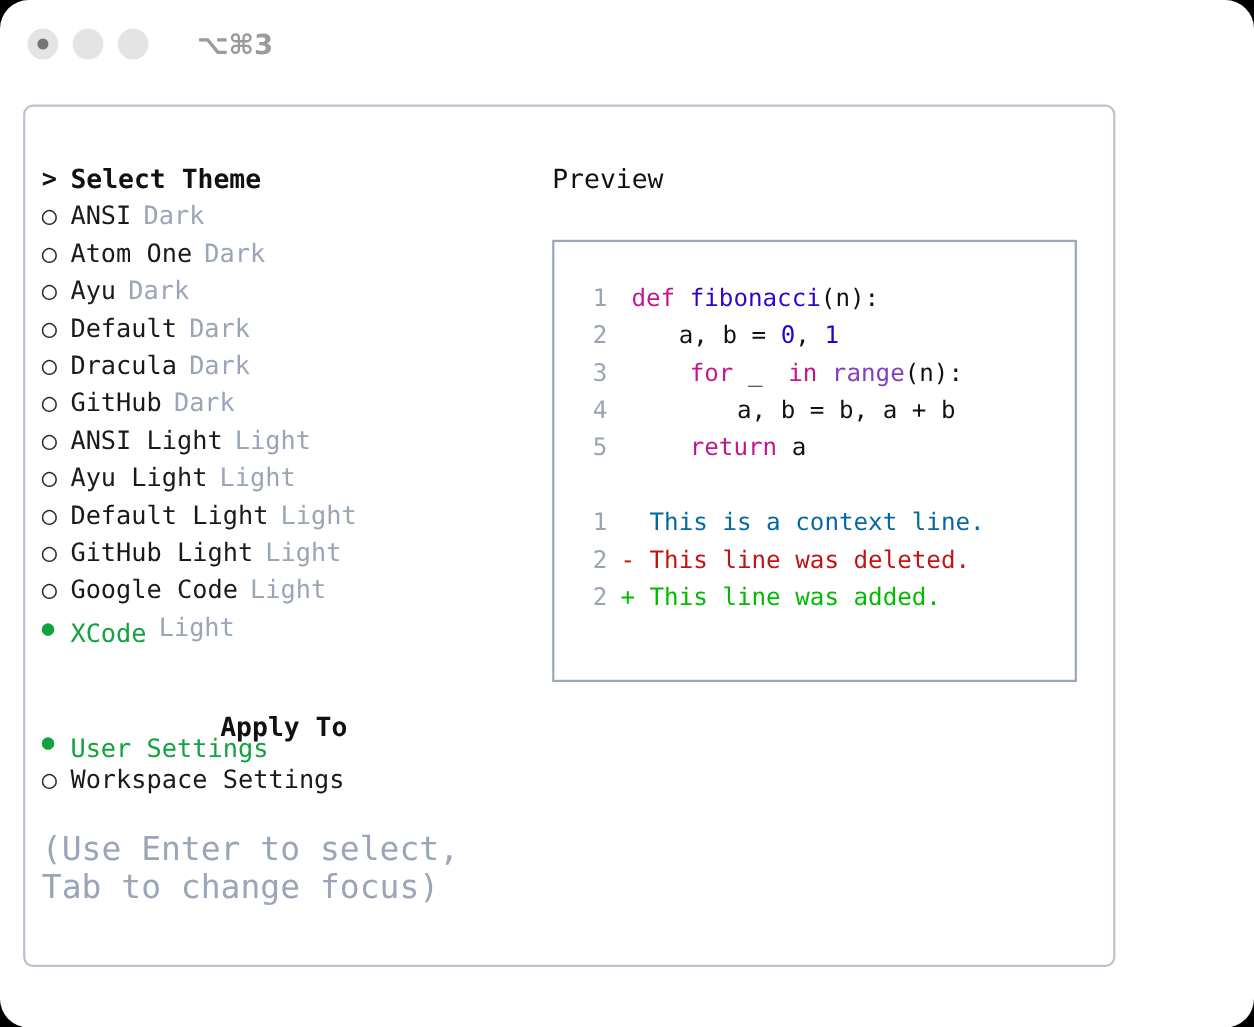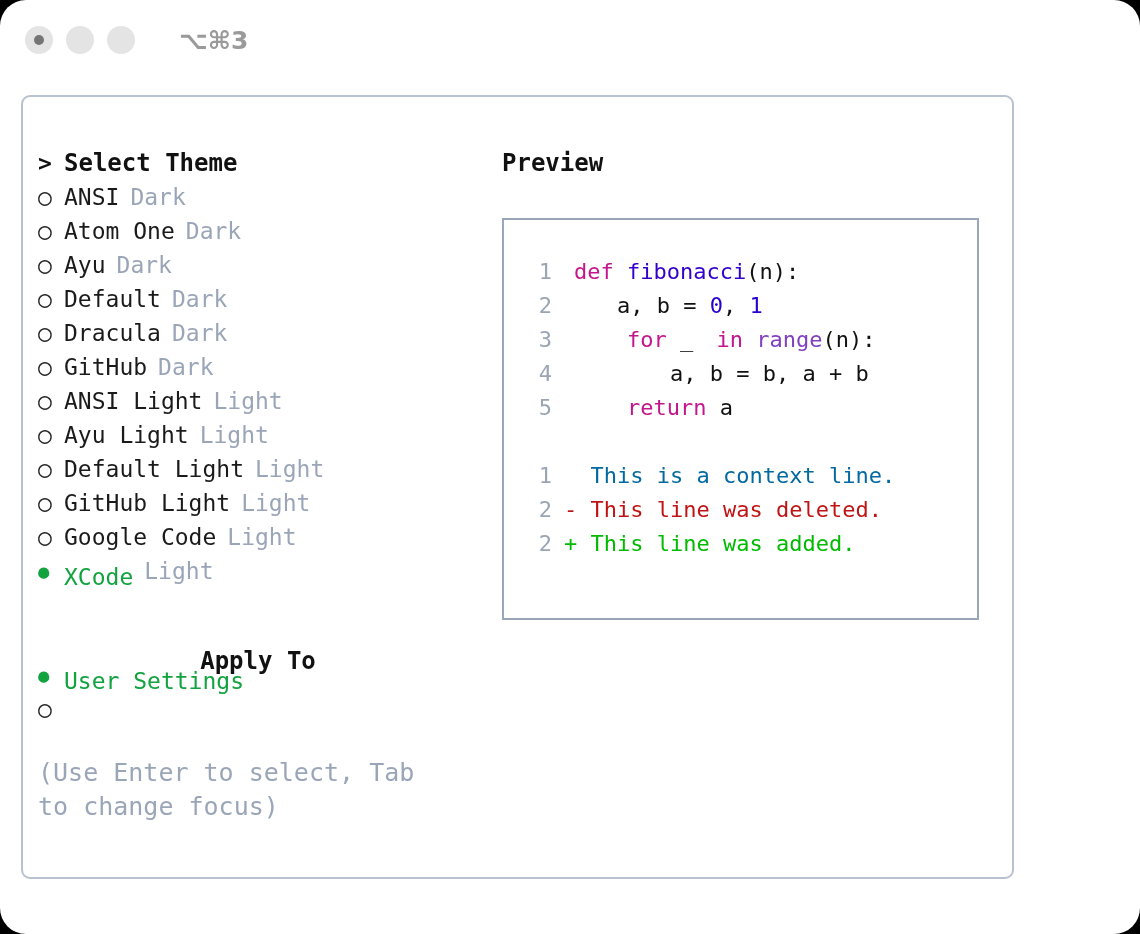--- a/index.html
+++ b/index.html
@@ -101,37 +101,37 @@
   .bullet.blank  { color: transparent; }
 
   .header-row { font-weight: bold; font-size: 24px; color: #111111; }
   .name { color: #1a1a1a; }
   .name.selected { color: #12a33f; margin-top: 12px; }
   .variant { color: #9aa5b8; margin-left: 11px; }
 
   #apply-header { margin-top: 36px; flex-direction: column; }
   #hint {
     margin-top: 30px;
-    font-size: 25px;
+    font-size: 30px;
     color: #9aa5b8;
     width: 420px;
     line-height: 34px;
     white-space: pre-wrap;
   }
 
   
   #right-col {
     position: absolute;
     left: 479px;
     top: 49px;
     width: 490px;
   }
   #preview-title {
     font-size: 24px;
-    font-weight: bold;
+    font-weight: normal;
     color: #111111;
     height: 34px;
     display: flex;
     align-items: center;
   }
   #code-box {
     margin-top: 38px;
     width: 477px;
     height: 402px;
     border: 2px solid #9aa7b8;
@@ -201,21 +201,21 @@
           <div class="row"><span class="bullet filled">●</span><span class="name selected">XCode</span><span class="variant">Light</span></div>
         </div>
 
       <div class="row header-row" id="apply-header">
         <span class="bullet blank">○</span>
         <span>Apply To</span>
       </div>
 
       <div id="apply-items">
           <div class="row"><span class="bullet filled">●</span><span class="name selected">User Settings</span></div>
-          <div class="row"><span class="bullet hollow">○</span></div>
+          <div class="row"><span class="bullet hollow">○</span><span class="name">Workspace Settings</span></div>
         </div>
 
       <div id="hint">(Use Enter to select, Tab to change focus)</div>
     </div>
 
     <div id="right-col">
       <div id="preview-title">Preview</div>
       <div id="code-box">
         <div id="code-lines">
             <div class="code-line"><span class="lineno">1</span><span><span class="tok-kw">def</span><span class="tok-txt"> </span><span class="tok-fn">fibonacci</span><span class="tok-txt">(n):</span></span></div>

